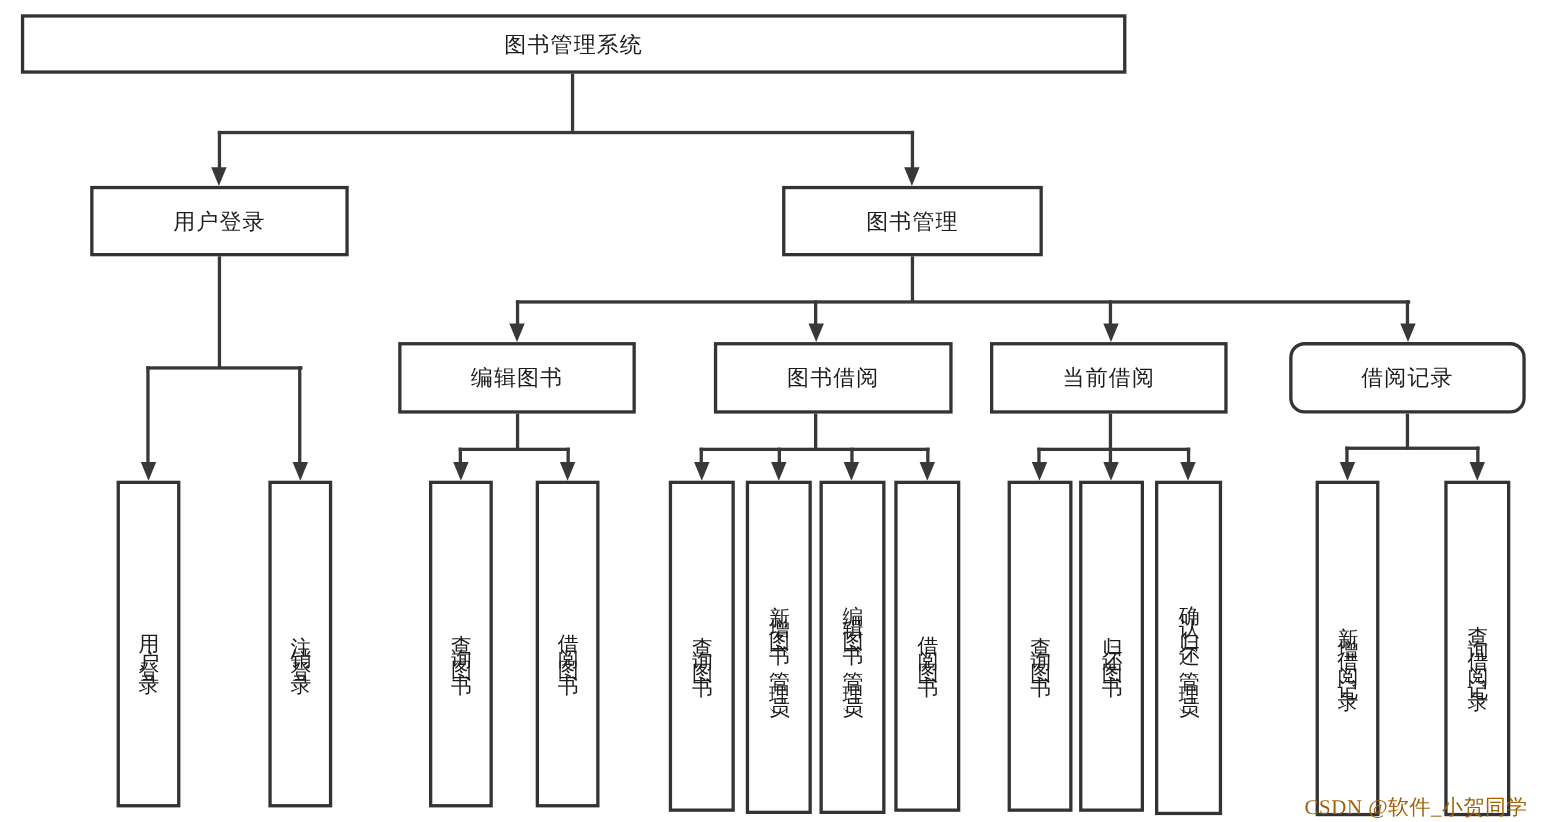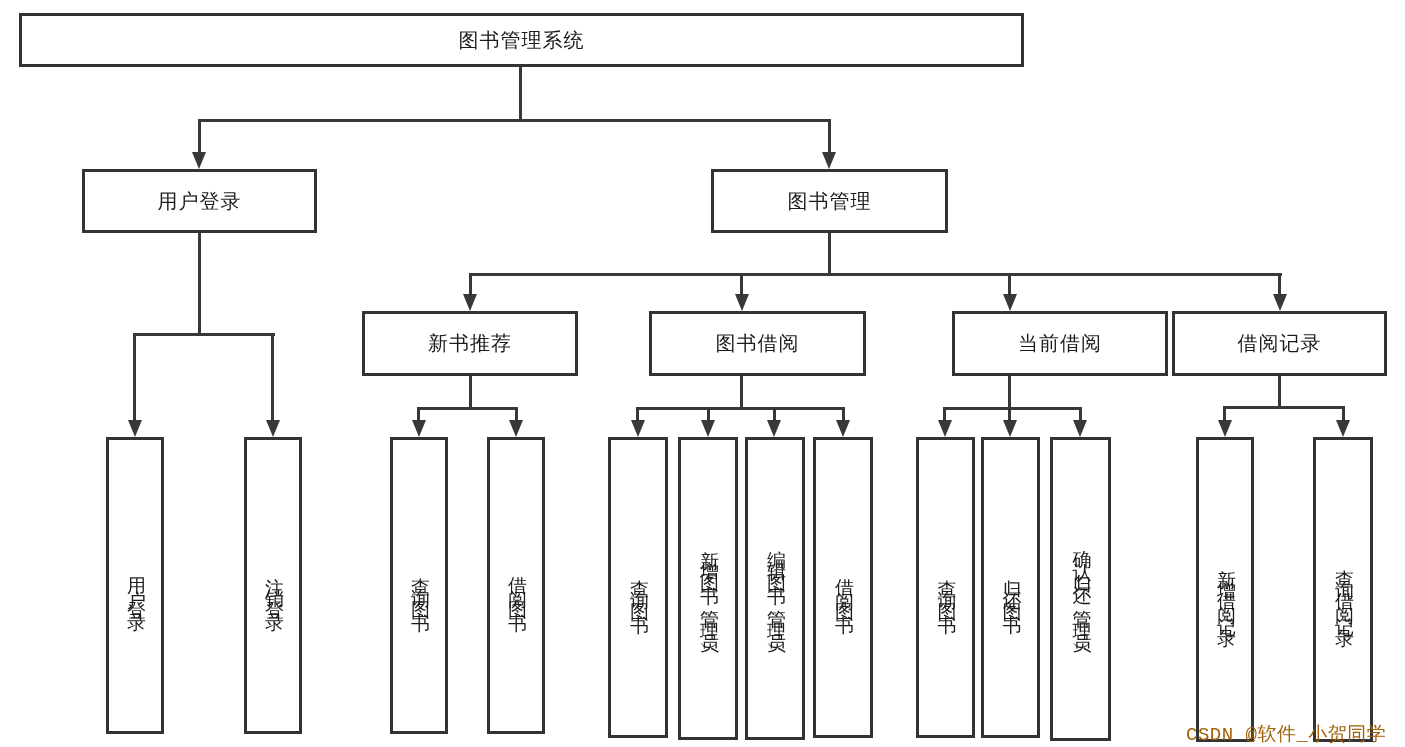--- a/index.html
+++ b/index.html
@@ -1,18 +1,18 @@
 <!DOCTYPE html>
 <html><head>
 <meta charset="utf-8">
 <style>
   html,body { margin:0; padding:0; background:#ffffff; }
   #canvas {
     position:relative; width:1405px; height:747px; background:#ffffff;
-    font-family:Liberation Mono, monospace; overflow:hidden;
+    font-family:Liberation Serif, serif; overflow:hidden;
   }
   .box {
     position:absolute; box-sizing:border-box; background:#ffffff;
     border:3px solid #333333; color:#1c1c1c;
     display:flex; align-items:center; justify-content:center;
     font-size:20px; letter-spacing:1px; text-align:center;
   }
   .vbox {
     writing-mode:vertical-rl; text-orientation:mixed;
     font-size:19px; letter-spacing:12px; line-height:1;
@@ -57,24 +57,24 @@
   <div class="hline" style="left:469px; top:273px; width:813px;"></div>
   <div class="vline" style="left:469px; top:273px; height:26px;"></div>
   <div class="arrow" style="left:463px; top:294px;"></div>
   <div class="vline" style="left:740px; top:273px; height:26px;"></div>
   <div class="arrow" style="left:735px; top:294px;"></div>
   <div class="vline" style="left:1008px; top:273px; height:26px;"></div>
   <div class="arrow" style="left:1003px; top:294px;"></div>
   <div class="vline" style="left:1278px; top:273px; height:26px;"></div>
   <div class="arrow" style="left:1273px; top:294px;"></div>
 
-  <div class="box" style="left:362px; top:311px; width:216px; height:65px;">新书推荐</div>
+  <div class="box" style="left:362px; top:311px; width:216px; height:65px;">编辑图书</div>
   <div class="box" style="left:633px; top:311px; width:217px; height:65px;margin-left:16px;">图书借阅</div>
-  <div class="box" style="left:952px; top:311px; width:216px; height:65px;">当前借阅</div>
-  <div class="box" style="left:1172px; top:311px; width:215px; height:65px;">借阅记录</div>
+  <div class="box" style="left:900px; top:311px; width:216px; height:65px;">当前借阅</div>
+  <div class="box" style="left:1172px; top:311px; width:215px; height:65px;border-radius:14px;">借阅记录</div>
 
   <div class="vline" style="left:469px; top:376px; height:34px;"></div>
   <div class="hline" style="left:417px; top:407px; width:101px;"></div>
   <div class="vline" style="left:417px; top:407px; height:16px;"></div>
   <div class="arrow" style="left:412px; top:420px;"></div>
   <div class="vline" style="left:515px; top:407px; height:16px;"></div>
   <div class="arrow" style="left:509px; top:420px;"></div>
 
   <div class="vline" style="left:740px; top:376px; height:34px;"></div>
   <div class="hline" style="left:636px; top:407px; width:209px;"></div>

